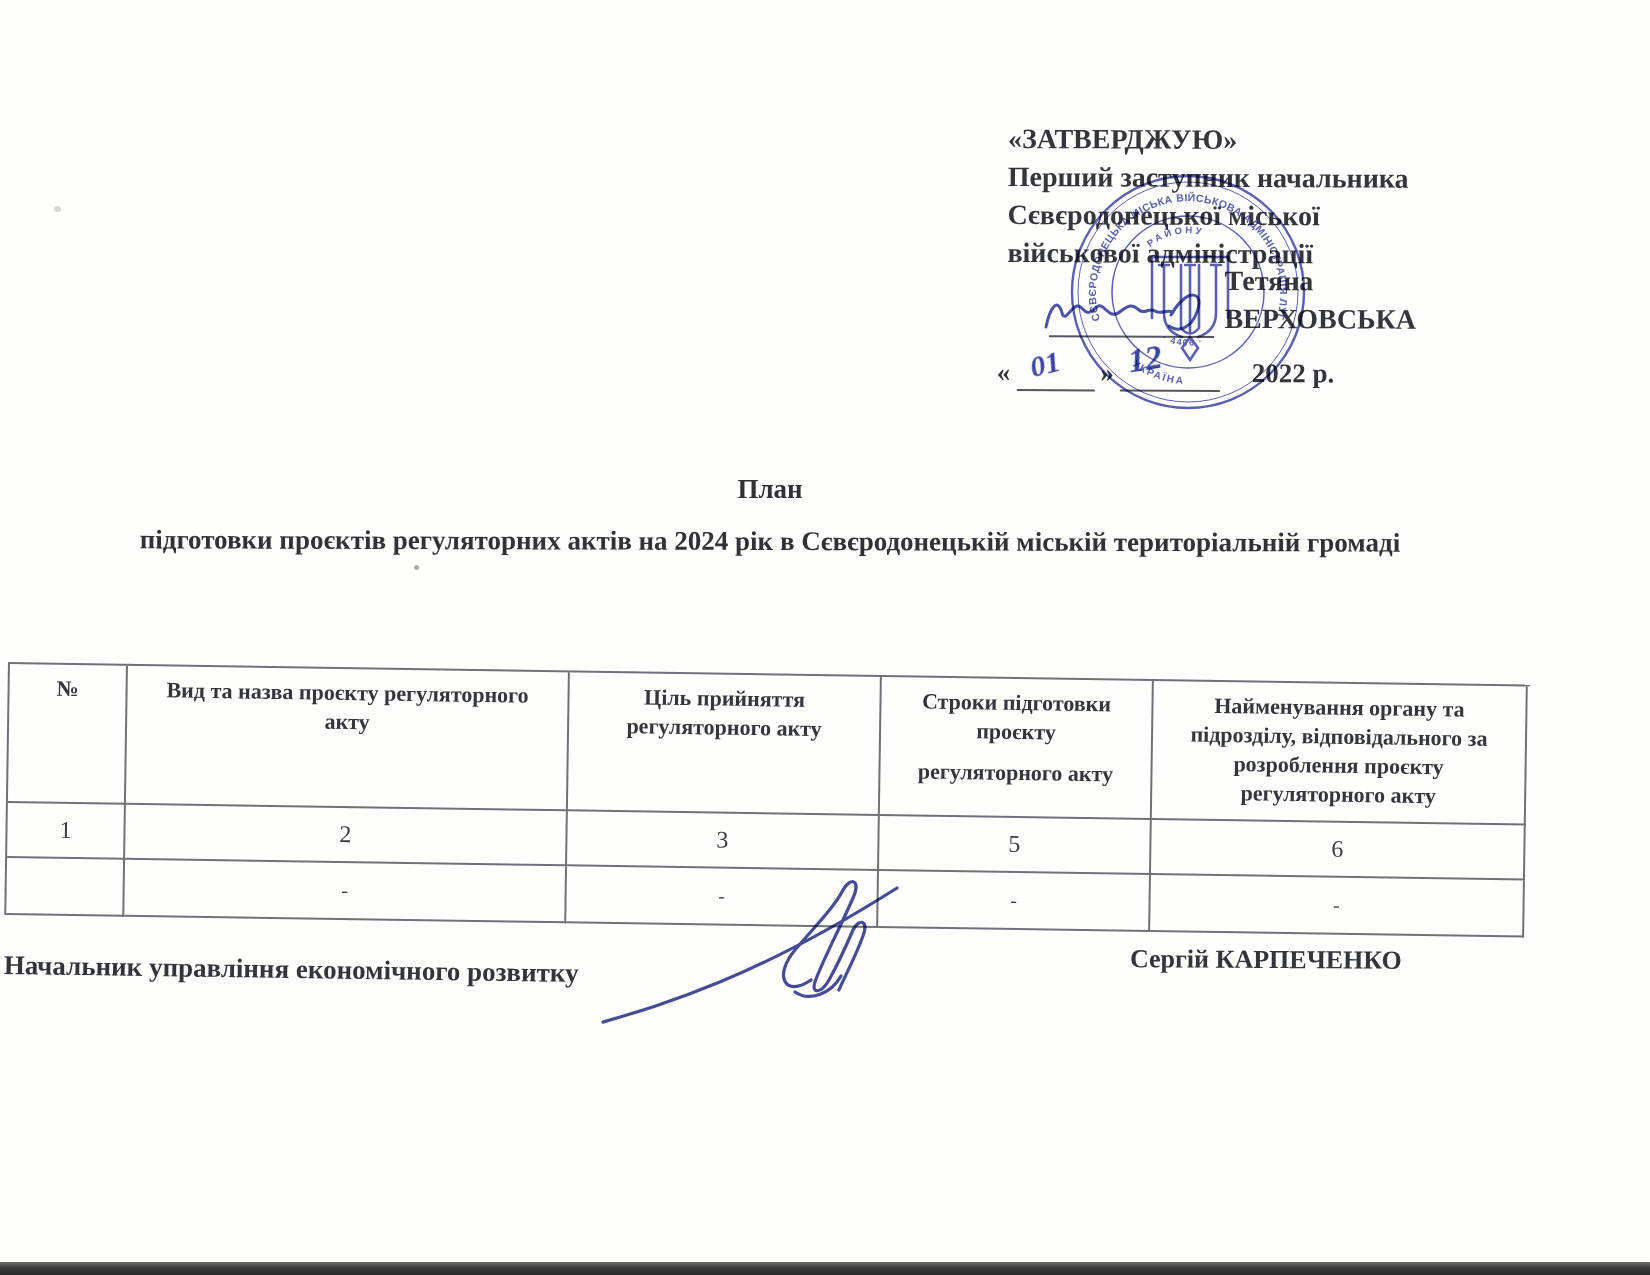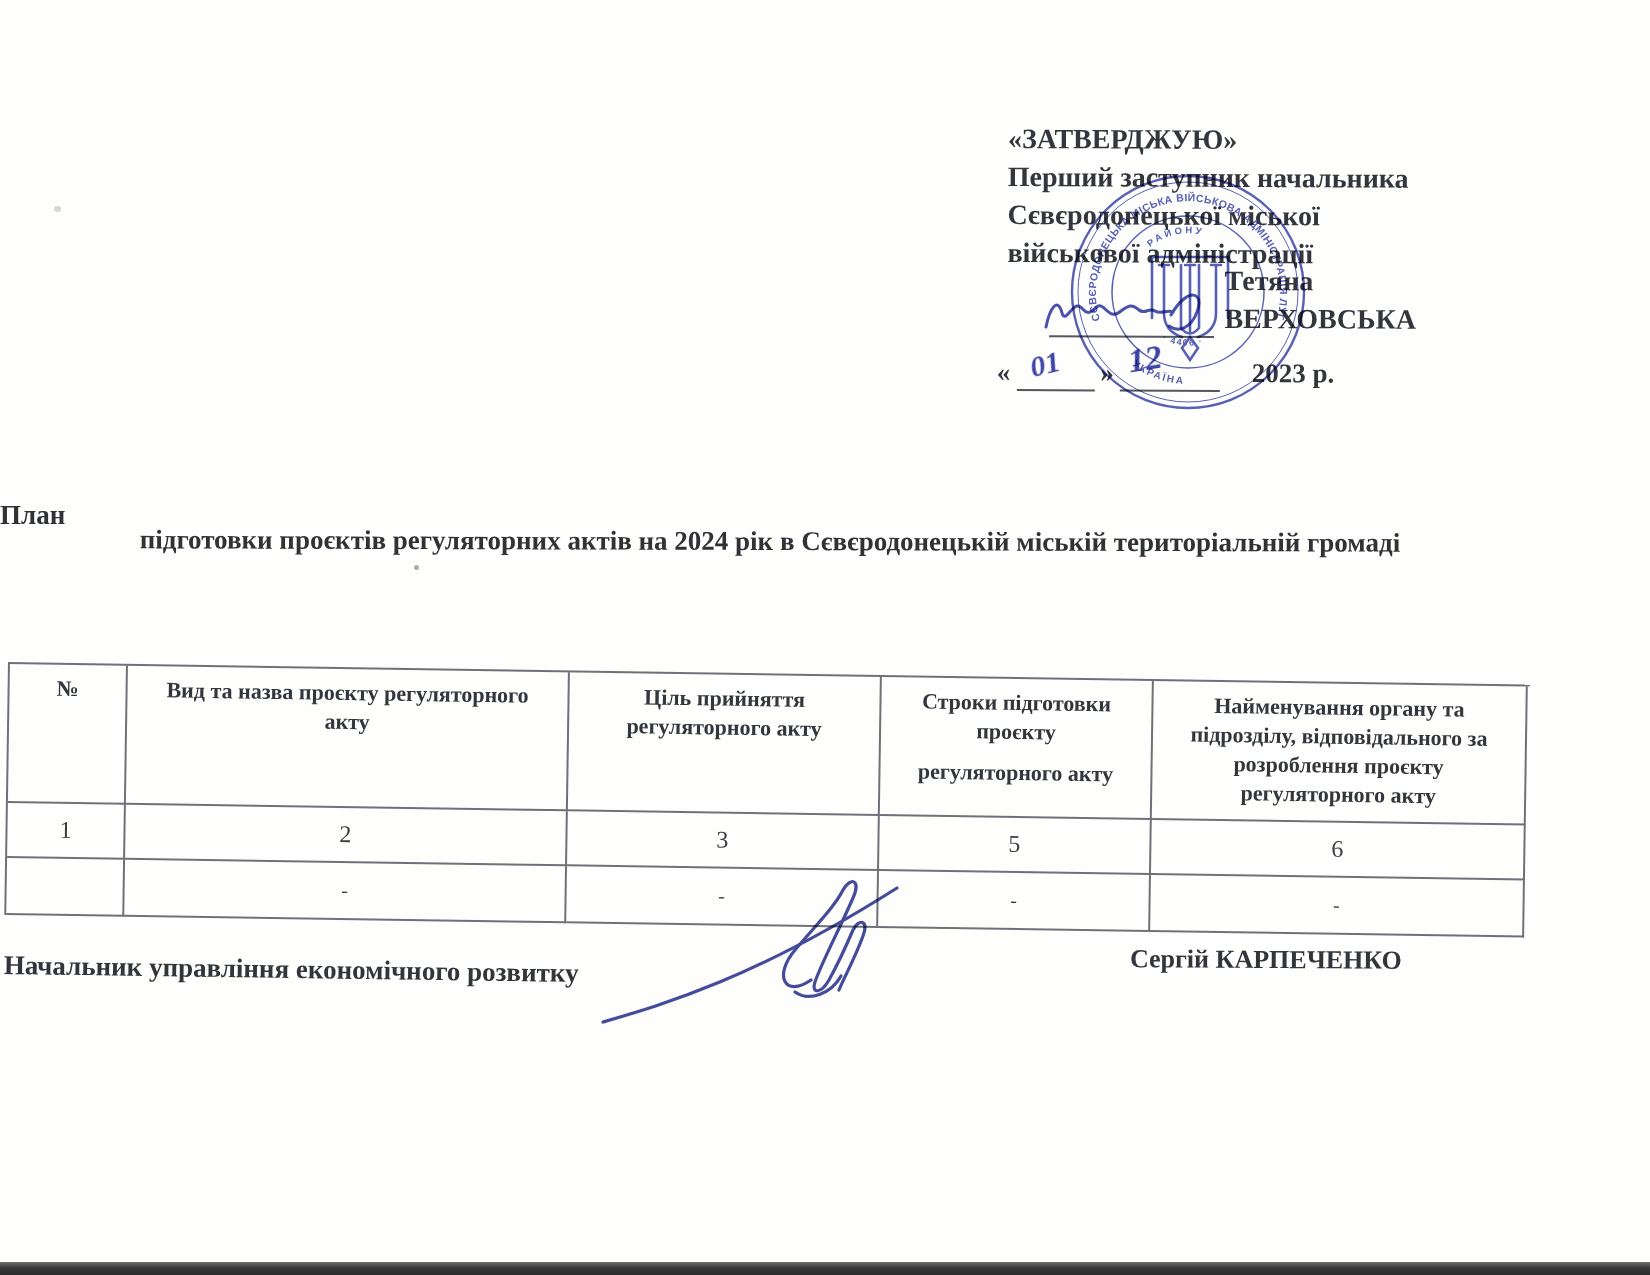--- a/index.html
+++ b/index.html
@@ -31,21 +31,21 @@
   .blank.month{width:100px}
   .year{margin-left:26px}
 
   
   .ink{color:#3c45a8;font-style:italic;font-weight:bold;mix-blend-mode:multiply;filter:blur(0.3px)}
   .hw-day{left:1030px;top:347px;font-size:30px;transform:rotate(-14deg)}
   .hw-month{left:1128px;top:340px;font-size:34px;transform:rotate(-9deg)}
   svg.inkdraw{mix-blend-mode:multiply}
 
   
-  .doc-title{left:0;top:500px;width:1540px;font-size:27px;font-weight:bold;color:#303238}
+  .doc-title{left:0;top:474px;width:1540px;text-align:center;font-size:27px;font-weight:bold;color:#303238}
   .doc-subtitle{left:0;top:526px;width:1540px;text-align:center;font-size:27px;font-weight:bold;color:#303238;transform:rotate(0.15deg)}
 
   
   .doc-table{
     left:8px;top:662px;width:1520px;
     transform:rotate(0.85deg);transform-origin:0 0;
     display:grid;
     grid-template-columns:118px 442px 312px 272px 374px;
     grid-template-rows:139px 55px 57px;
     border-top:2px solid #6f7178;border-left:2px solid #6f7178;
@@ -82,21 +82,21 @@
   <div>військової адміністрації</div>
   <div class="sig-row">
     <span class="sig-underline"></span>
     <span>Тетяна ВЕРХОВСЬКА</span>
   </div>
   <div class="date-row">
     <span>«</span>
     <span class="blank day"></span>
     <span>»</span>
     <span class="blank month"></span>
-    <span class="year">2023 р.</span>
+    <span class="year">2022 р.</span>
   </div>
 </div>
 
 <div class="abs ink hw-day">01</div>
 <div class="abs ink hw-month">12</div>
 
 <svg class="abs inkdraw" style="left:1066px;top:170px;opacity:.88;filter:blur(0.4px)" width="244" height="244" viewBox="-122 -122 244 244">
   <defs>
     <path id="arcOuter" d="M -88,28 A 92,92 0 1 1 88,28" fill="none"></path>
     <path id="arcBottom" d="M -62,68 A 92,92 0 0 0 62,68" fill="none"></path>

